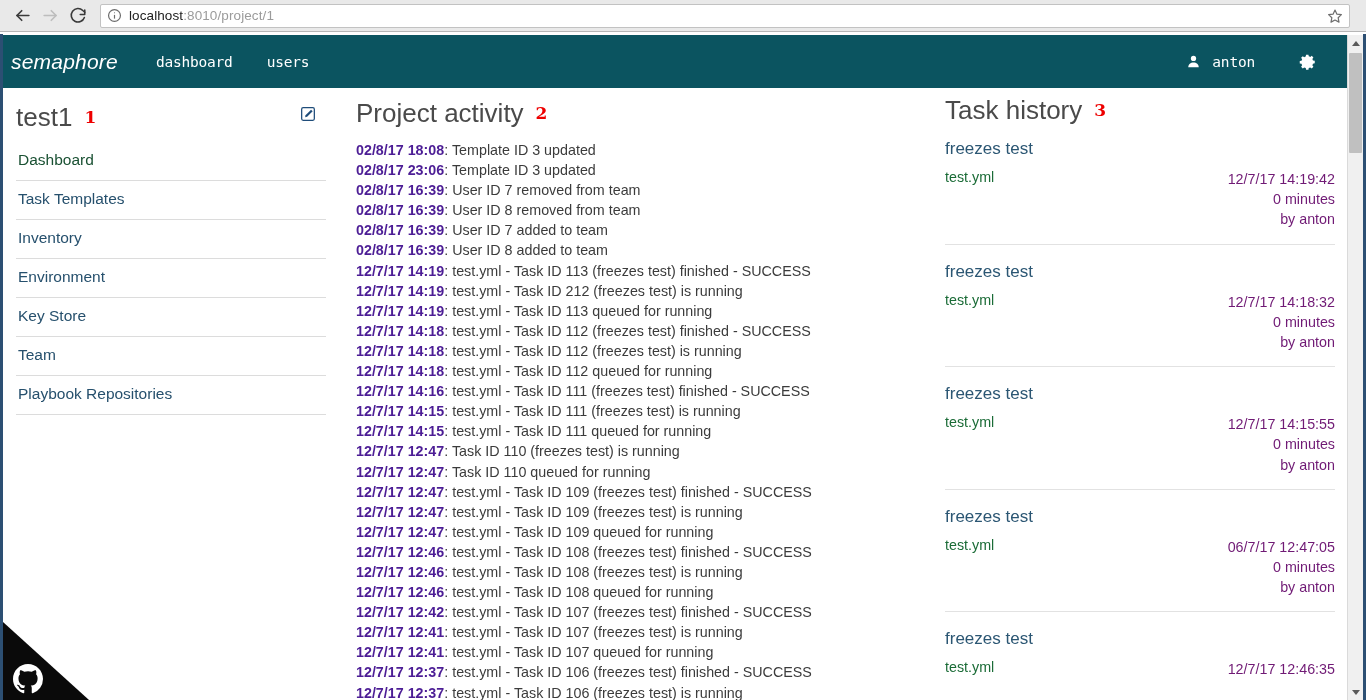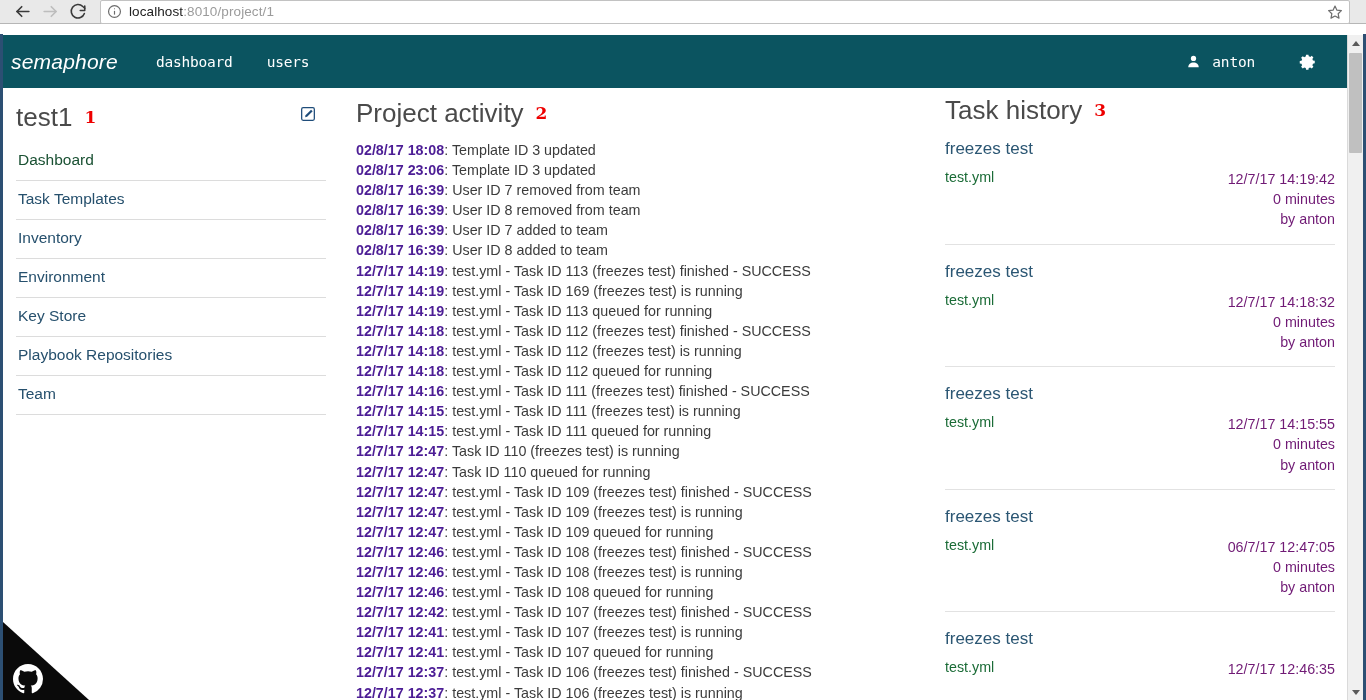--- a/index.html
+++ b/index.html
@@ -15,21 +15,21 @@
   #page {
     position: relative;
     width: 1366px; height: 700px;
     background: #ffffff;
     overflow: hidden;
   }
 
   
   .browser-bar {
     position: absolute; left: 0; top: 0;
-    width: 1366px; height: 24px;
+    width: 1366px; height: 32px;
     background: #e9e9e9;
     border-bottom: 1px solid #b6b6b6;
     display: flex; align-items: center;
     padding: 0 8px;
   }
   .nav-btn {
     width: 28px; height: 28px;
     display: flex; align-items: center; justify-content: center;
     font-size: 19px; line-height: 1;
     color: #3a3a3a;
@@ -354,39 +354,39 @@
               <path d="M16.6 5.6l2.4 2.4-8.3 8.3-3 .6.6-3z" fill="currentColor" stroke="none"></path>
             </svg>
         </span>
       </div>
       <div class="side-list">
         <div class="side-item"><a href="#" class="visited">Dashboard</a></div>
         <div class="side-item"><a href="#">Task Templates</a></div>
         <div class="side-item"><a href="#">Inventory</a></div>
         <div class="side-item"><a href="#">Environment</a></div>
         <div class="side-item"><a href="#">Key Store</a></div>
+        <div class="side-item"><a href="#">Team</a></div>
         <div class="side-item"><a href="#">Playbook Repositories</a></div>
-        <div class="side-item"><a href="#">Team</a></div>
       </div>
     </div>
 
     <div class="activity">
       <div class="col-title">
         <span>Project activity</span>
         <span class="annot">2</span>
       </div>
       <div class="activity-list" id="activity-list">
           <div class="activity-row"><b>02/8/17 18:08</b><span>: Template ID 3 updated</span></div>
           <div class="activity-row"><b>02/8/17 23:06</b><span>: Template ID 3 updated</span></div>
           <div class="activity-row"><b>02/8/17 16:39</b><span>: User ID 7 removed from team</span></div>
           <div class="activity-row"><b>02/8/17 16:39</b><span>: User ID 8 removed from team</span></div>
           <div class="activity-row"><b>02/8/17 16:39</b><span>: User ID 7 added to team</span></div>
           <div class="activity-row"><b>02/8/17 16:39</b><span>: User ID 8 added to team</span></div>
           <div class="activity-row"><b>12/7/17 14:19</b><span>: test.yml - Task ID 113 (freezes test) finished - SUCCESS</span></div>
-          <div class="activity-row"><b>12/7/17 14:19</b><span>: test.yml - Task ID 169 (freezes test) is running</span></div>
+          <div class="activity-row"><b>12/7/17 14:19</b><span>: test.yml - Task ID 212 (freezes test) is running</span></div>
           <div class="activity-row"><b>12/7/17 14:19</b><span>: test.yml - Task ID 113 queued for running</span></div>
           <div class="activity-row"><b>12/7/17 14:18</b><span>: test.yml - Task ID 112 (freezes test) finished - SUCCESS</span></div>
           <div class="activity-row"><b>12/7/17 14:18</b><span>: test.yml - Task ID 112 (freezes test) is running</span></div>
           <div class="activity-row"><b>12/7/17 14:18</b><span>: test.yml - Task ID 112 queued for running</span></div>
           <div class="activity-row"><b>12/7/17 14:16</b><span>: test.yml - Task ID 111 (freezes test) finished - SUCCESS</span></div>
           <div class="activity-row"><b>12/7/17 14:15</b><span>: test.yml - Task ID 111 (freezes test) is running</span></div>
           <div class="activity-row"><b>12/7/17 14:15</b><span>: test.yml - Task ID 111 queued for running</span></div>
           <div class="activity-row"><b>12/7/17 12:47</b><span>: Task ID 110 (freezes test) is running</span></div>
           <div class="activity-row"><b>12/7/17 12:47</b><span>: Task ID 110 queued for running</span></div>
           <div class="activity-row"><b>12/7/17 12:47</b><span>: test.yml - Task ID 109 (freezes test) finished - SUCCESS</span></div>

